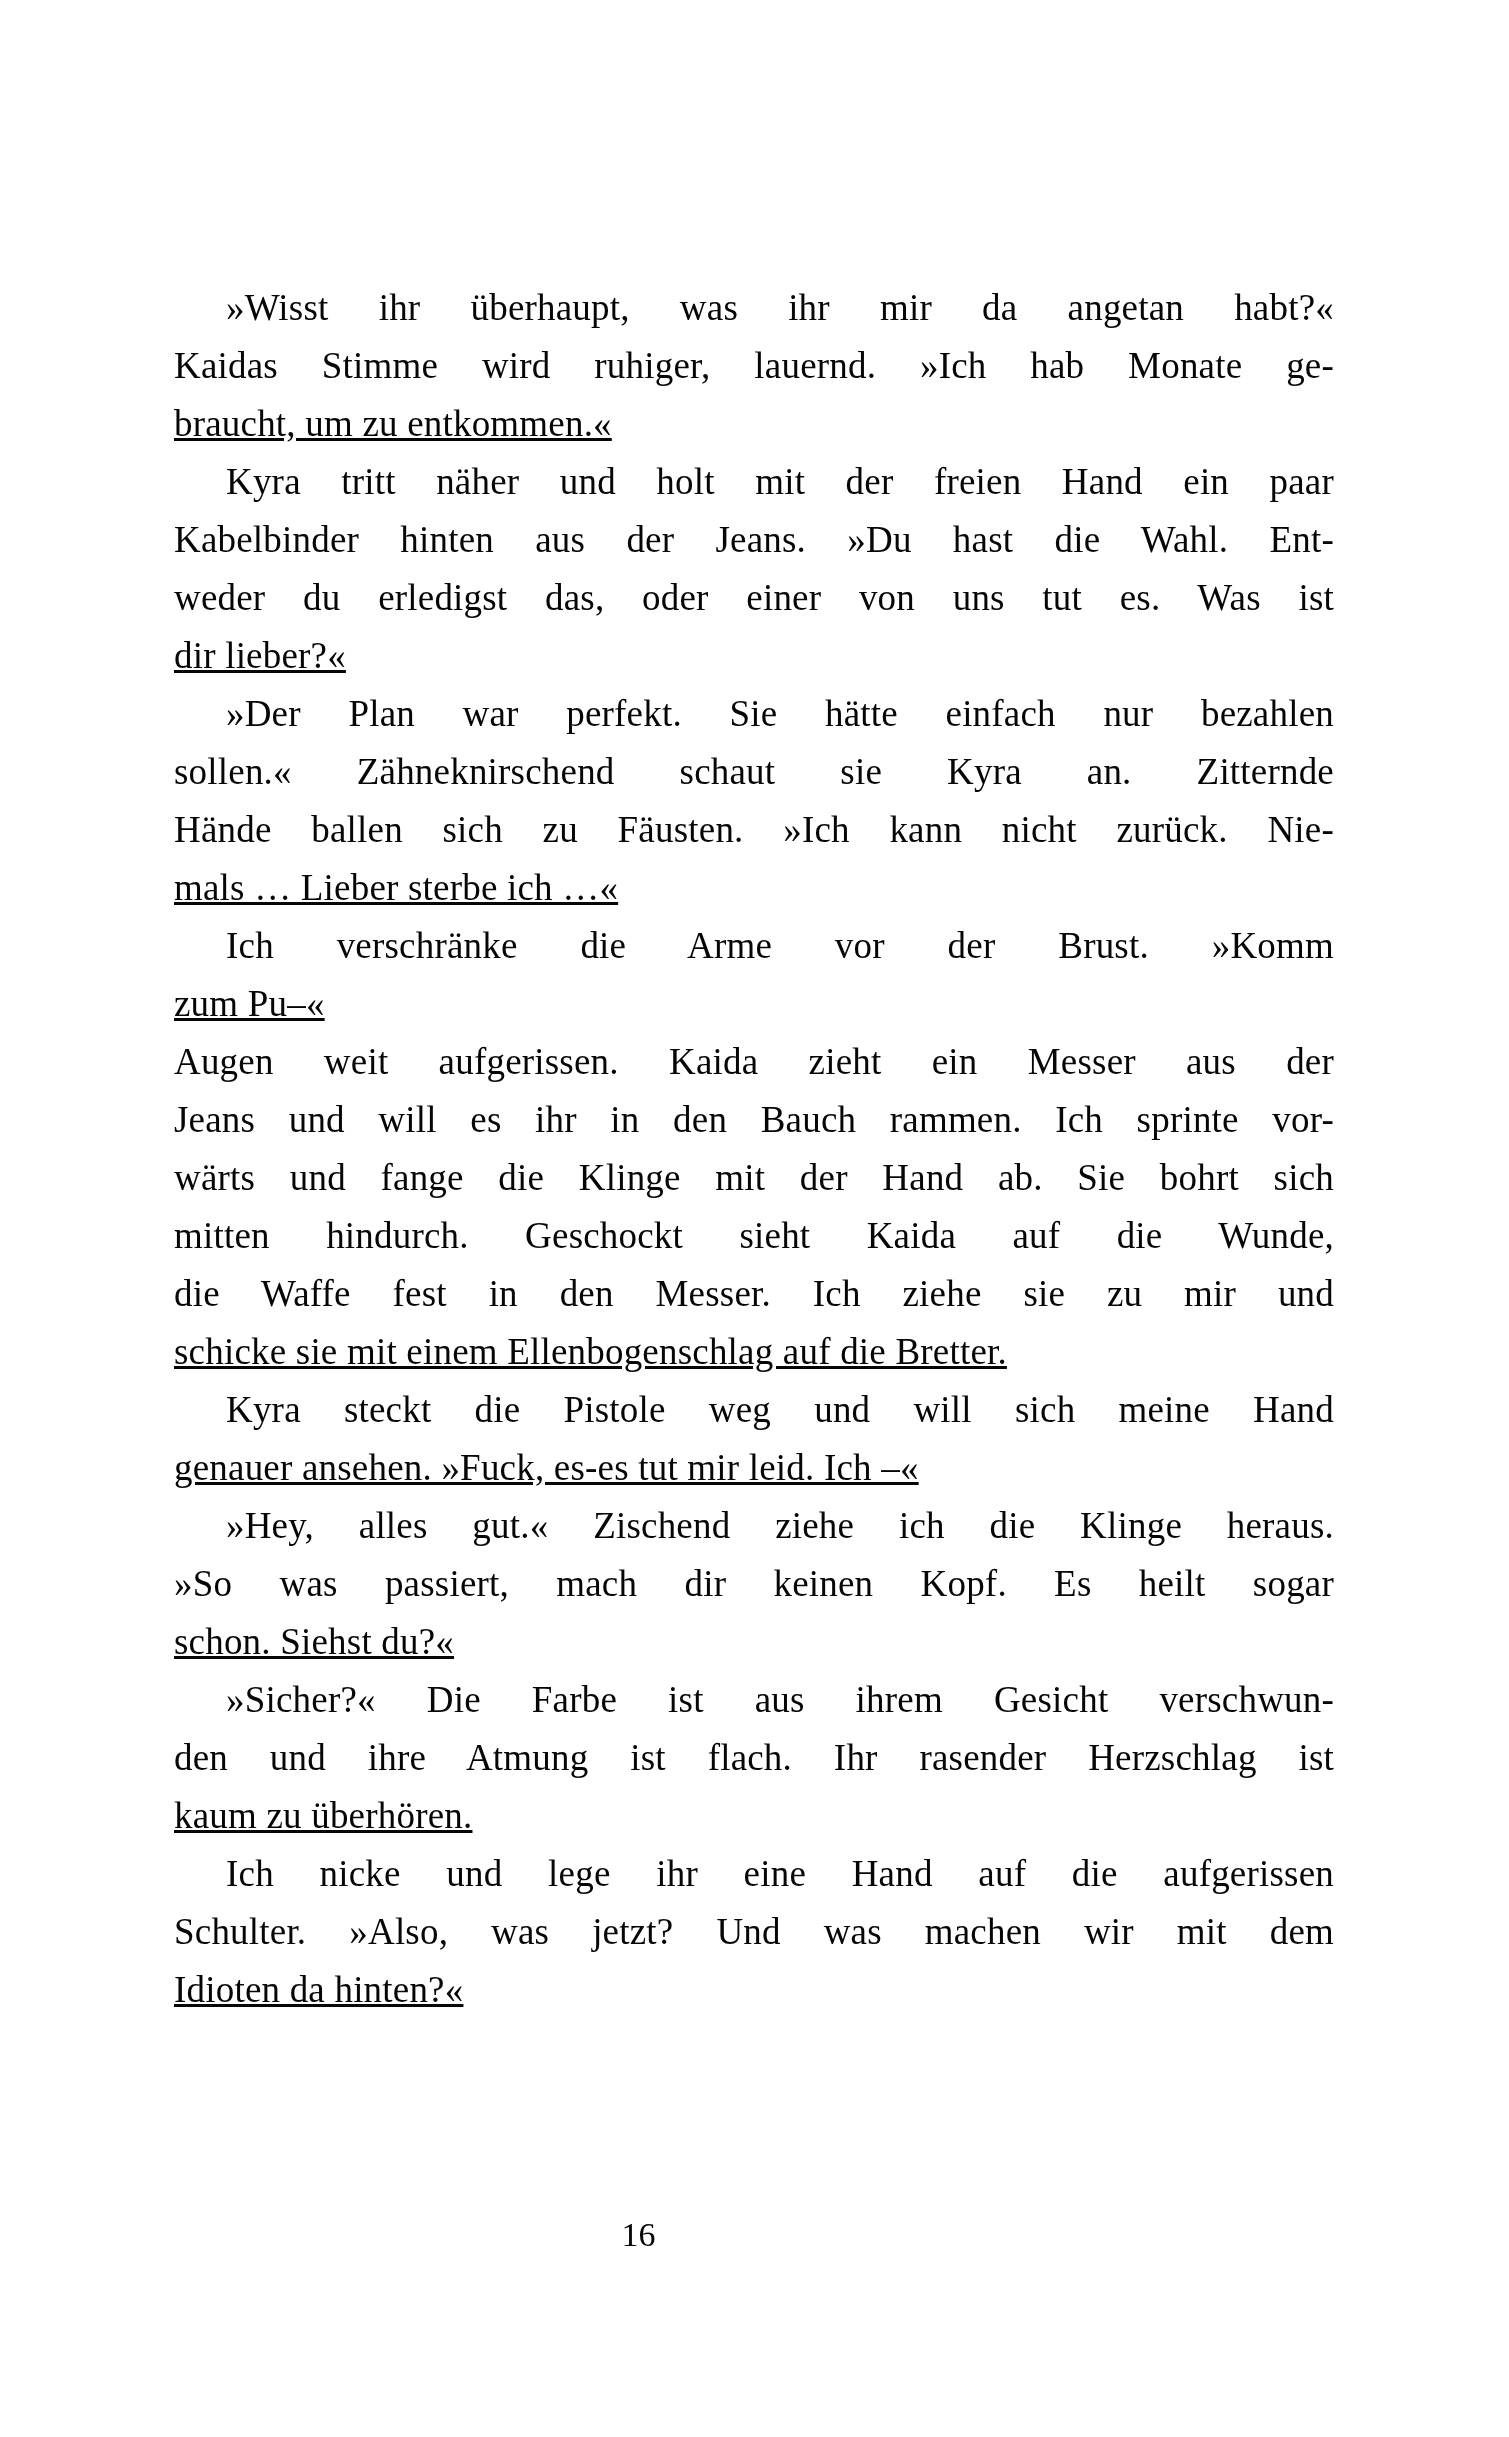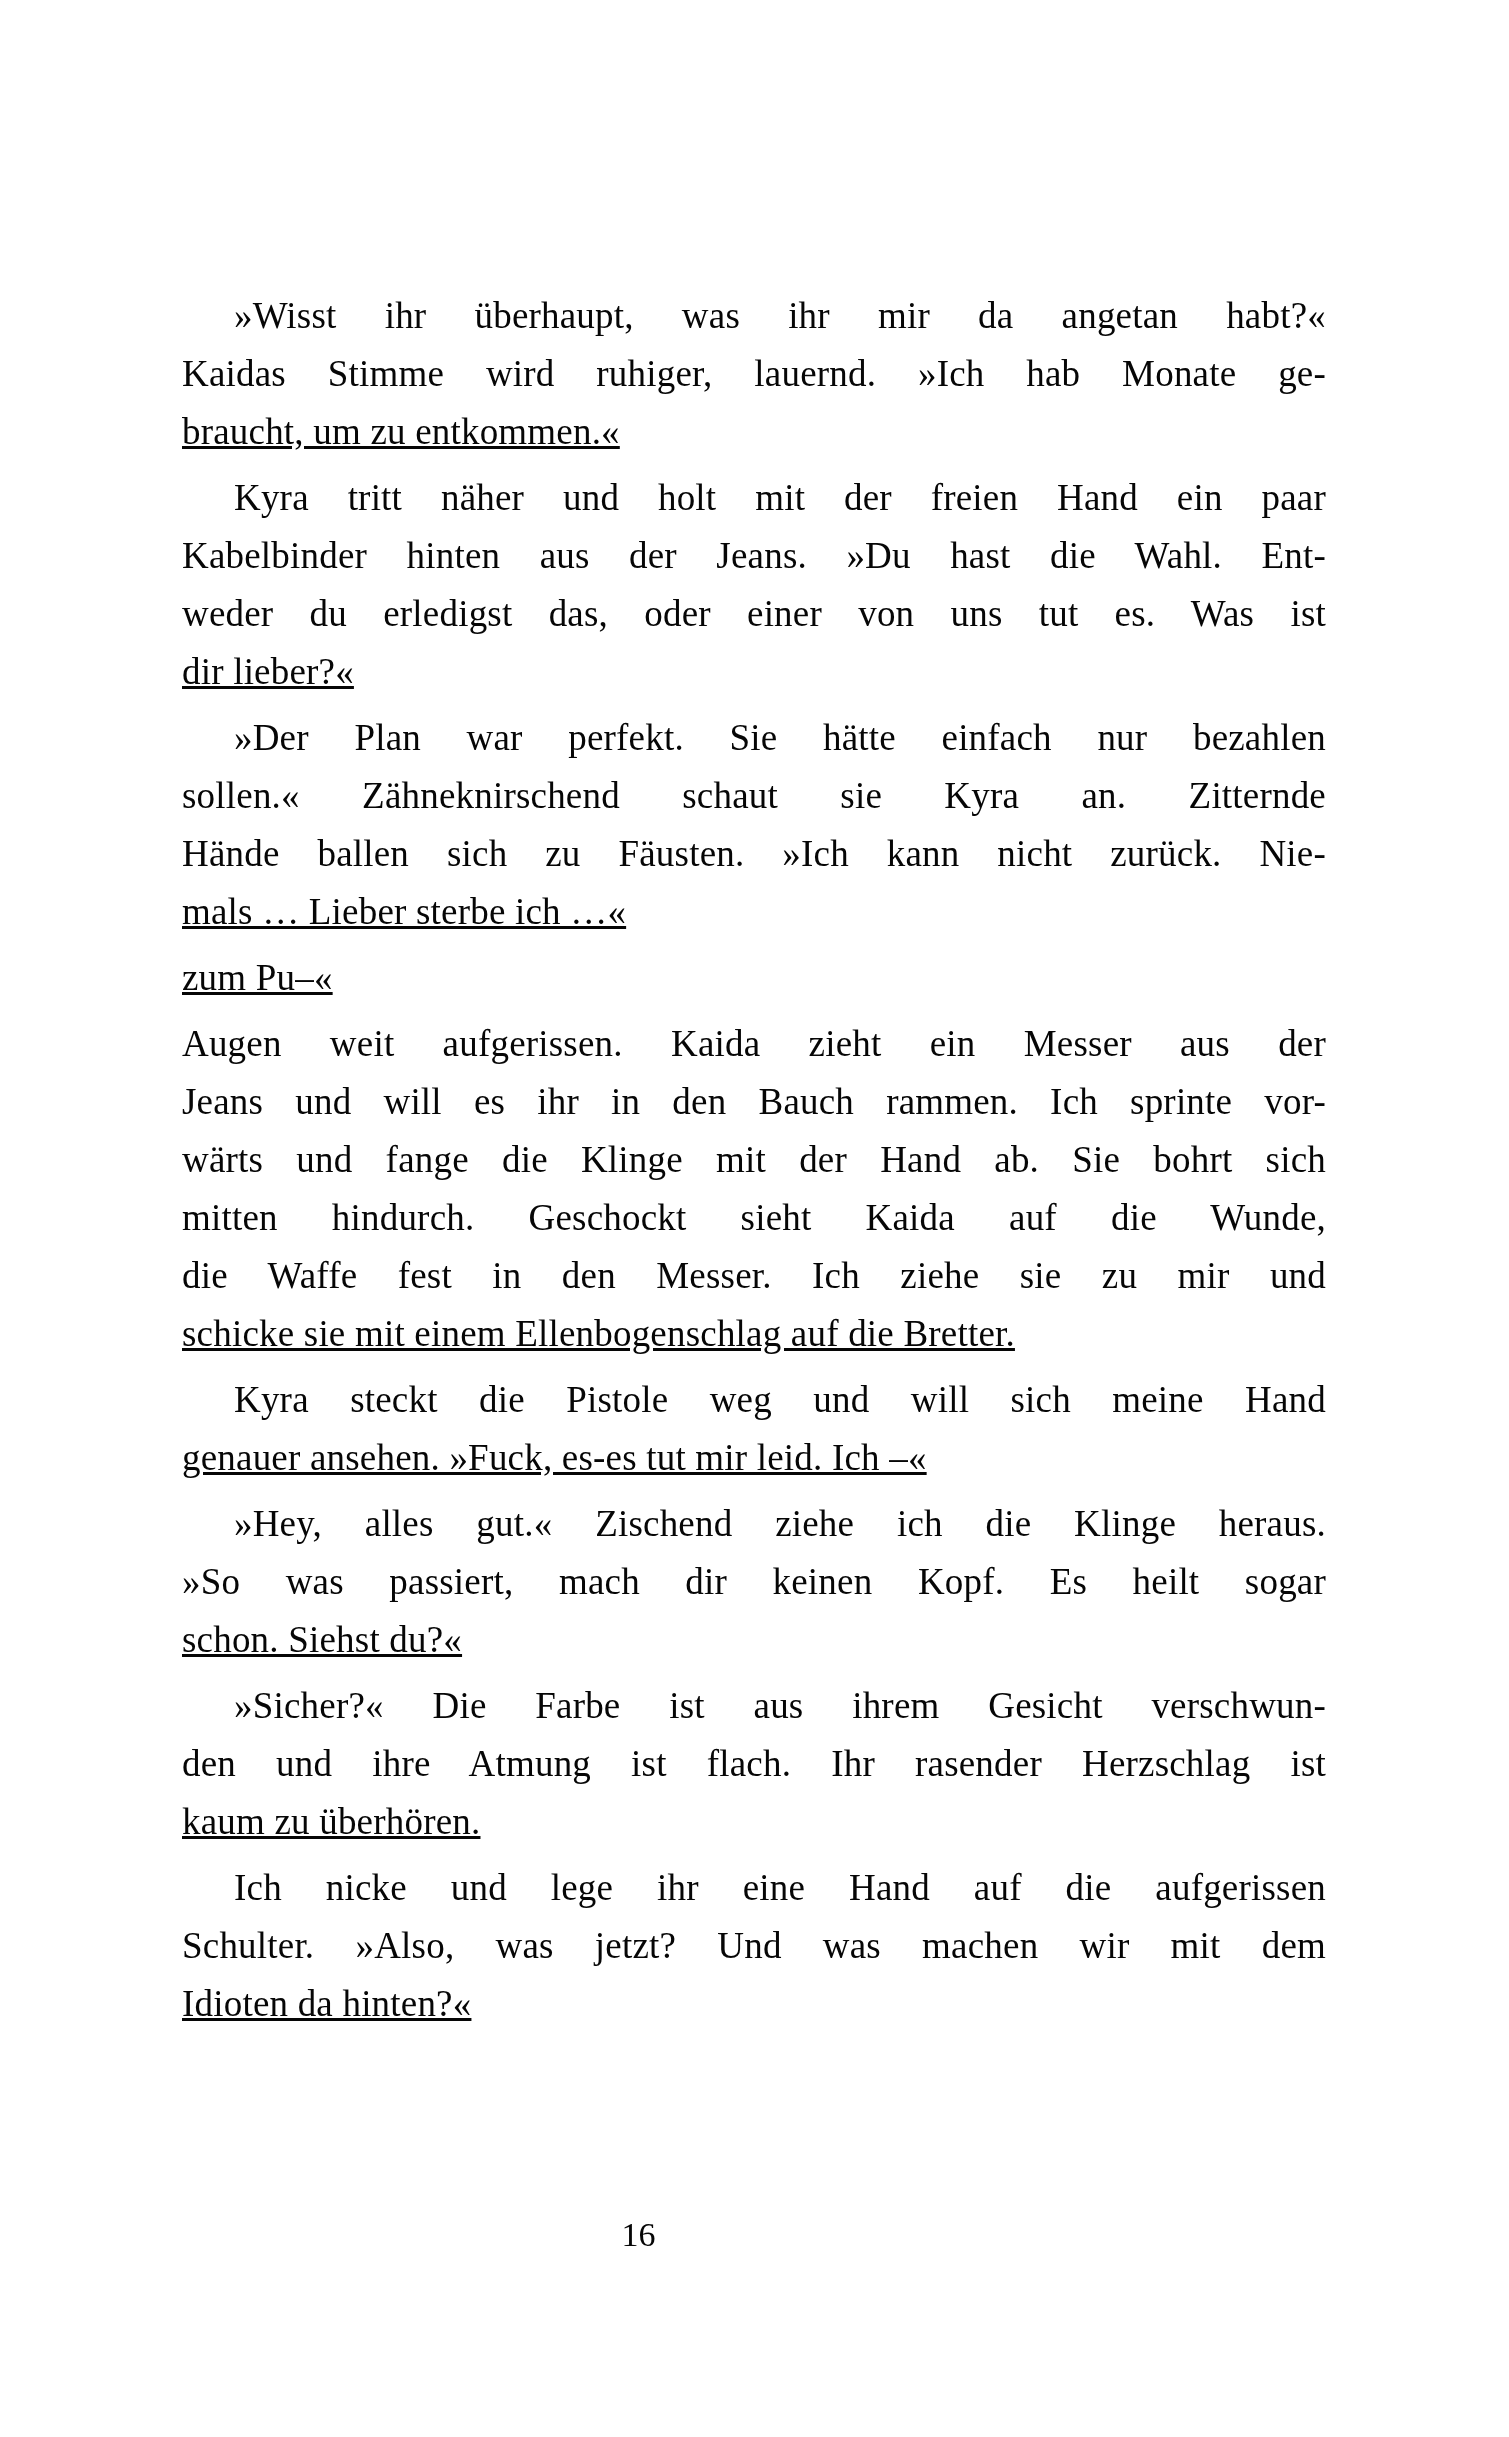--- a/index.html
+++ b/index.html
@@ -15,21 +15,21 @@
     position: relative;
     overflow: hidden;
   }
   .text-block {
     position: absolute;
     left: 174px;
     top: 279px;
     width: 1160px;
   }
   .para {
-    margin: 8px;
+    margin: 0;
     padding: 0;
   }
   .line {
     font-size: 37px;
     line-height: 58px;
     letter-spacing: 0.2px;
     text-align: justify;
     text-align-last: justify;
     color: #060606;
   }
@@ -70,20 +70,21 @@
   </p>
 
   <p class="para">
     <span class="line first" style="display:block">»Der Plan war perfekt. Sie hätte einfach nur bezahlen</span>
     <span class="line" style="display:block">sollen.« Zähneknirschend schaut sie Kyra an. Zitternde</span>
     <span class="line" style="display:block">Hände ballen sich zu Fäusten. »Ich kann nicht zurück. Nie-</span>
     <span class="line last" style="display:block">mals … Lieber sterbe ich …«</span>
   </p>
 
   <p class="para">
+    <span class="line first" style="display:block">Ich verschränke die Arme vor der Brust. »Komm</span>
     <span class="line last" style="display:block">zum Pu–«</span>
   </p>
 
   <p class="para">
     <span class="line" style="display:block">Augen weit aufgerissen. Kaida zieht ein Messer aus der</span>
     <span class="line" style="display:block">Jeans und will es ihr in den Bauch rammen. Ich sprinte vor-</span>
     <span class="line" style="display:block">wärts und fange die Klinge mit der Hand ab. Sie bohrt sich</span>
     <span class="line" style="display:block">mitten hindurch. Geschockt sieht Kaida auf die Wunde,</span>
     <span class="line" style="display:block">die Waffe fest in den Messer. Ich ziehe sie zu mir und</span>
     <span class="line last" style="display:block">schicke sie mit einem Ellenbogenschlag auf die Bretter.</span>

